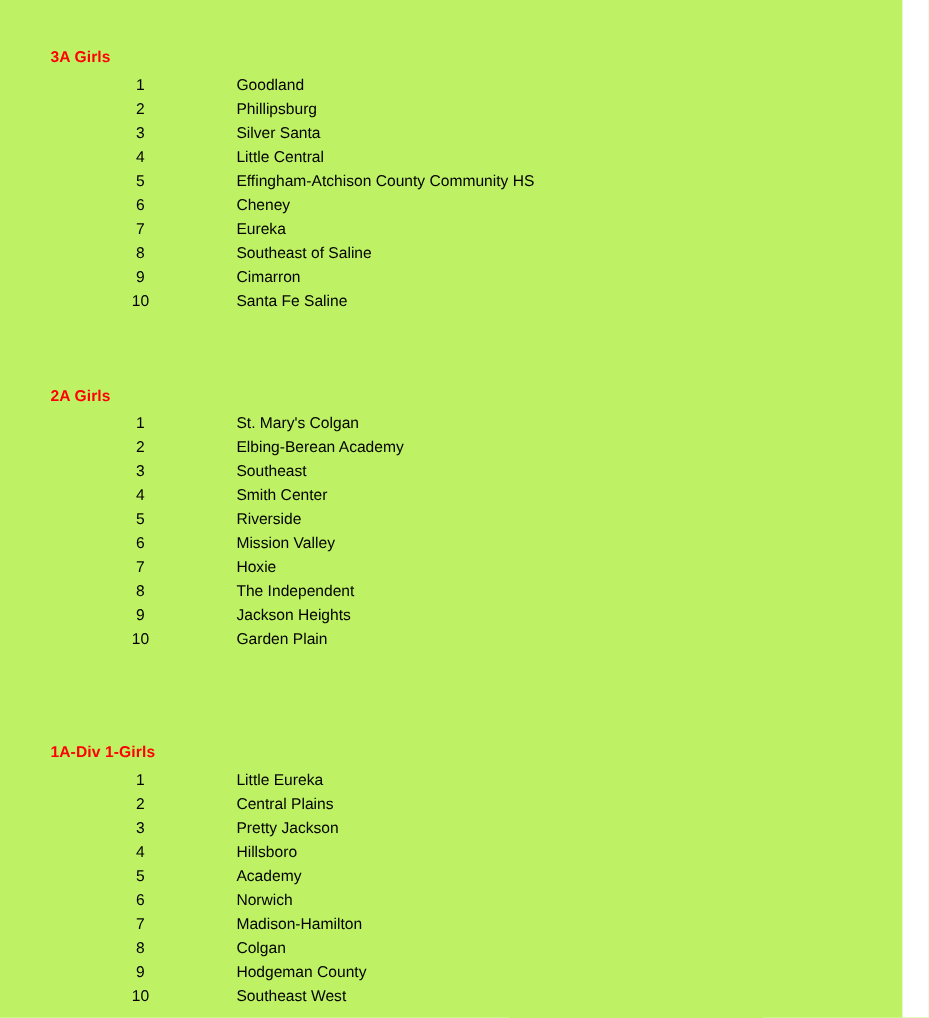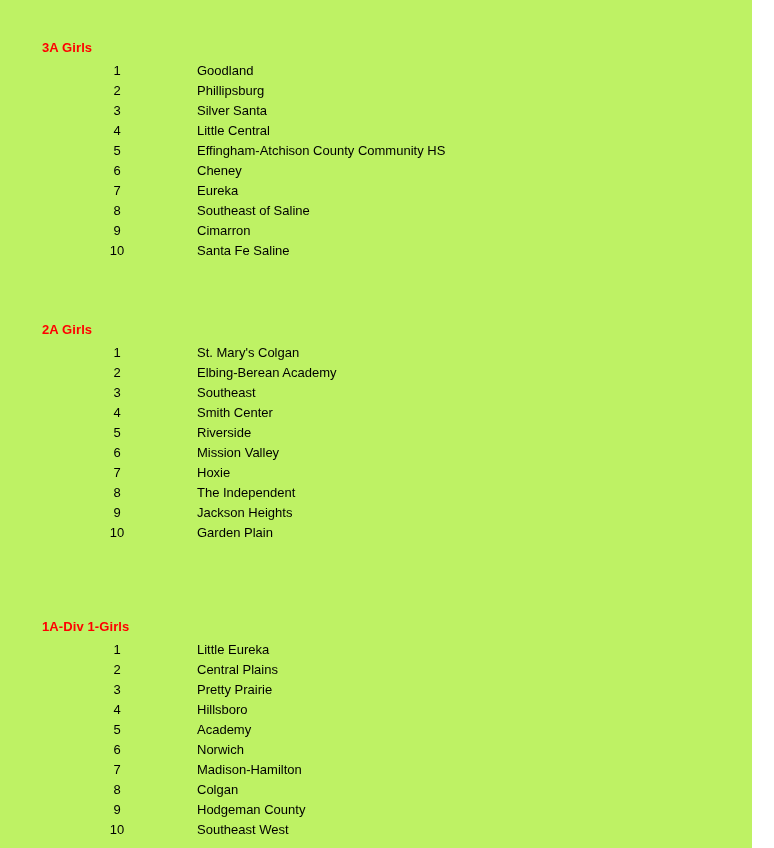--- a/index.html
+++ b/index.html
@@ -157,21 +157,21 @@
       <div class="row">
           <span class="rank">1</span>
           <span class="team">Little Eureka</span>
         </div>
       <div class="row">
           <span class="rank">2</span>
           <span class="team">Central Plains</span>
         </div>
       <div class="row">
           <span class="rank">3</span>
-          <span class="team">Pretty Prairie</span>
+          <span class="team">Pretty Jackson</span>
         </div>
       <div class="row">
           <span class="rank">4</span>
           <span class="team">Hillsboro</span>
         </div>
       <div class="row">
           <span class="rank">5</span>
           <span class="team">Academy</span>
         </div>
       <div class="row">

